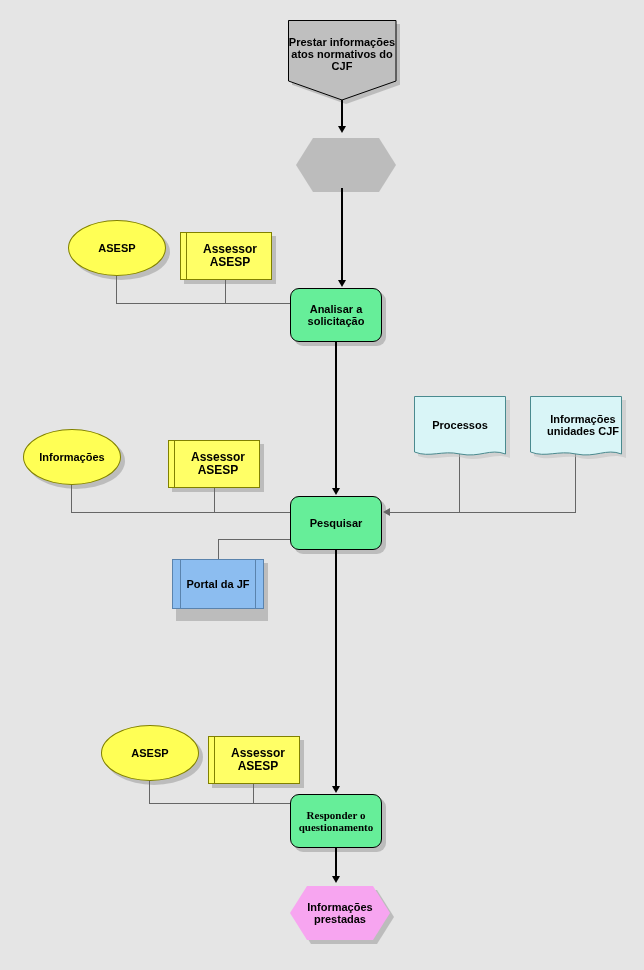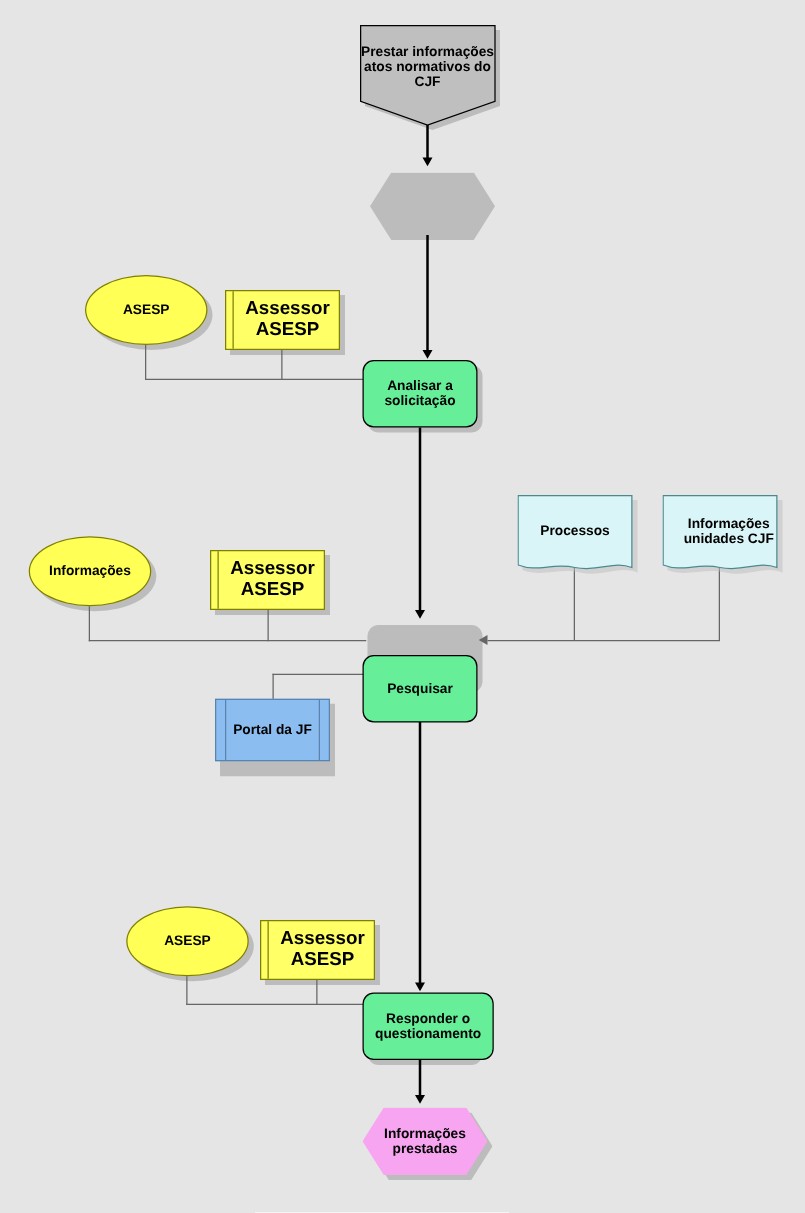--- a/index.html
+++ b/index.html
@@ -72,21 +72,21 @@
     border: 1px solid #808000;
     border-radius: 50%;
     font-size: 11px;
     text-align: right;
   }
 
   
   .rolebox {
     background: #ffff66;
     border: 1px solid #808000;
-    font-size: 15px;
+    font-size: 12px;
   }
   .rolebox::before {
     content: "";
     position: absolute;
     left: 5px;
     top: 0;
     bottom: 0;
     width: 1px;
     background: #808000;
   }
@@ -229,21 +229,21 @@
   <div class="line-v" style="left:459px; top:452px; height:60px;"></div>
   <div class="line-v" style="left:575px; top:452px; height:60px;"></div>
   <div class="line-h" style="left:390px; top:512px; width:186px;"></div>
   <div class="arrow-left" style="left:383px; top:508px;"></div>
 
   <div class="line-v" style="left:71px; top:485px; height:28px;"></div>
   <div class="line-v" style="left:214px; top:488px; height:25px;"></div>
   <div class="line-h" style="left:71px; top:512px; width:222px;"></div>
 
   <div class="shadow" style="left:294px; top:500px; width:92px; height:54px; border-radius:9px;"></div>
-  <div class="node process" style="left:290px; top:524px; width:92px; height:54px;">
+  <div class="node process" style="left:290px; top:496px; width:92px; height:54px;">
     <span>Pesquisar</span>
   </div>
 
   <div class="shadow" style="left:176px; top:563px; width:92px; height:58px;"></div>
   <div class="node sysbox" style="left:172px; top:559px; width:92px; height:50px;">
     <span>Portal da JF</span>
   </div>
   <div class="line-v" style="left:218px; top:539px; height:22px;"></div>
   <div class="line-h" style="left:218px; top:539px; width:74px;"></div>
 
@@ -258,21 +258,21 @@
   <div class="shadow" style="left:212px; top:740px; width:92px; height:48px;"></div>
   <div class="node rolebox" style="left:208px; top:736px; width:92px; height:48px; padding-left:8px;">
     <span>Assessor ASESP</span>
   </div>
 
   <div class="line-v" style="left:149px; top:781px; height:23px;"></div>
   <div class="line-v" style="left:253px; top:784px; height:20px;"></div>
   <div class="line-h" style="left:149px; top:803px; width:142px;"></div>
 
   <div class="shadow" style="left:294px; top:798px; width:92px; height:54px; border-radius:9px;"></div>
-  <div class="node process" style="left:290px; top:794px; width:105px; height:54px;">
+  <div class="node process" style="left:290px; top:794px; width:92px; height:54px;font-family:Liberation Serif, serif;">
     <span>Responder o questionamento</span>
   </div>
 
   <div class="flow-v" style="left:335px; top:848px; height:30px;"></div>
   <div class="arrow-down" style="left:332px; top:876px;"></div>
 
   <div class="shadow" style="left:294px; top:890px; width:100px; height:54px; clip-path:polygon(17% 0,83% 0,100% 50%,83% 100%,17% 100%,0 50%);"></div>
   <div class="node hexagon" style="left:290px; top:886px; width:100px; height:54px;">
     <span>Informações prestadas</span>
   </div>

